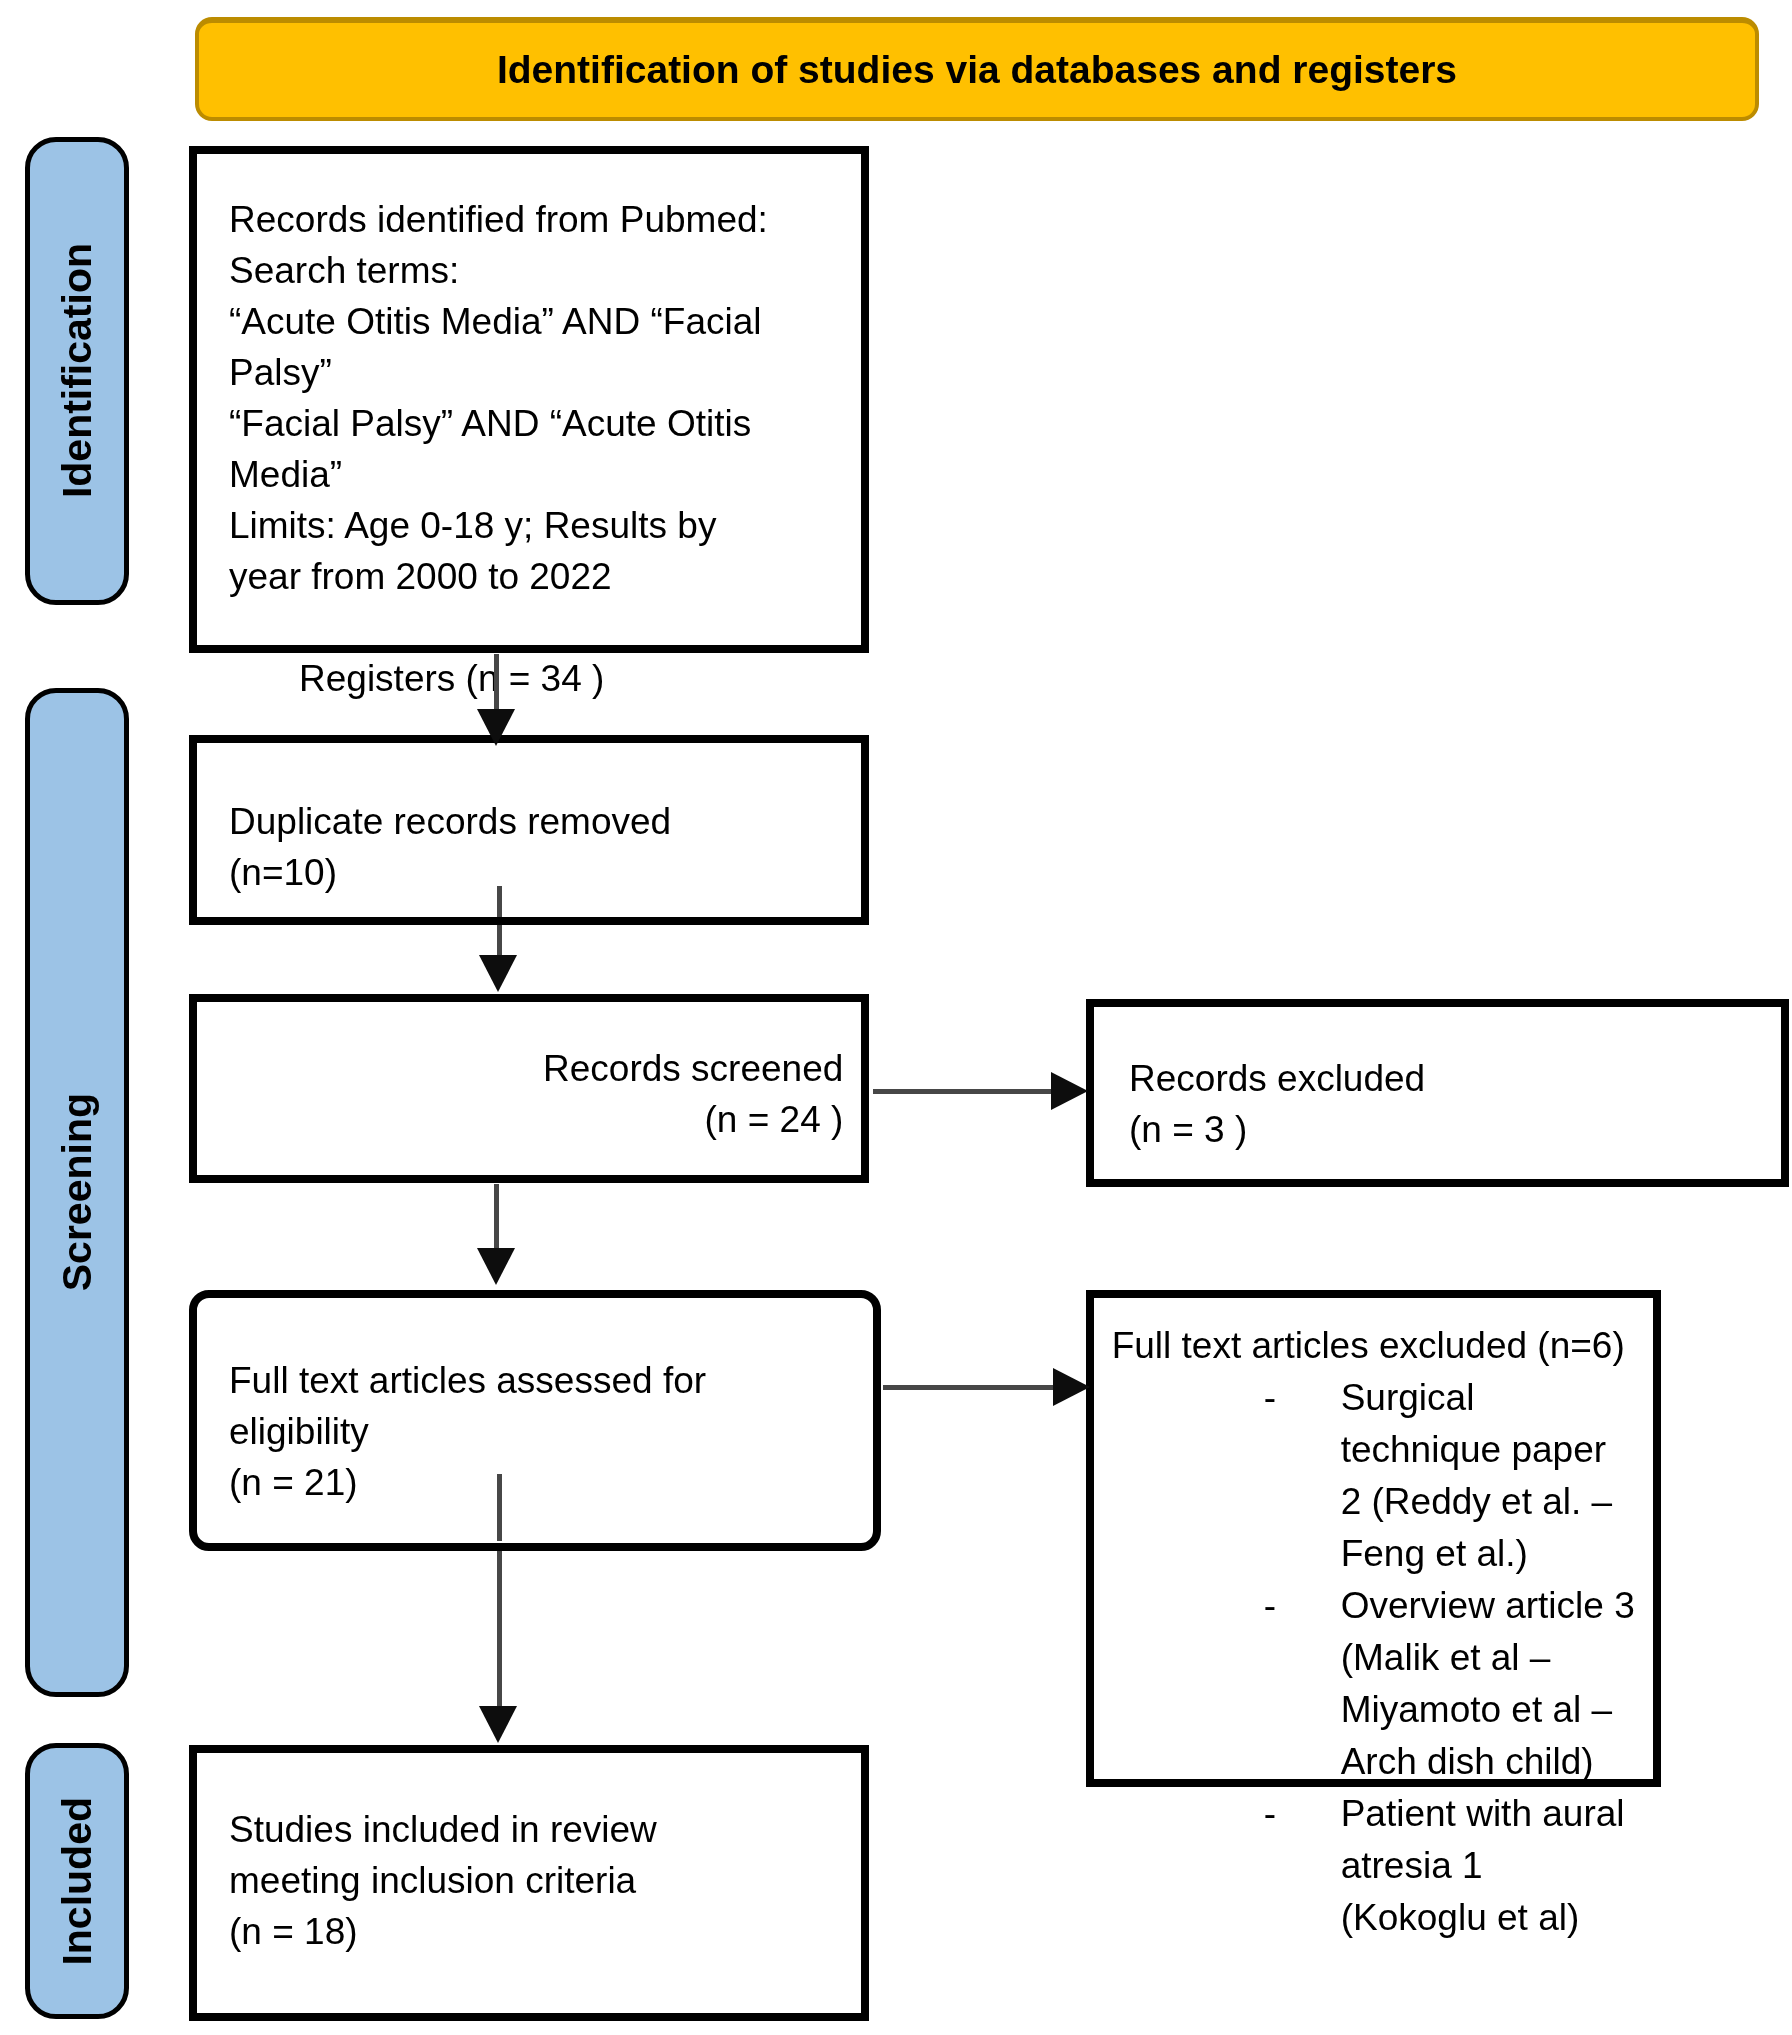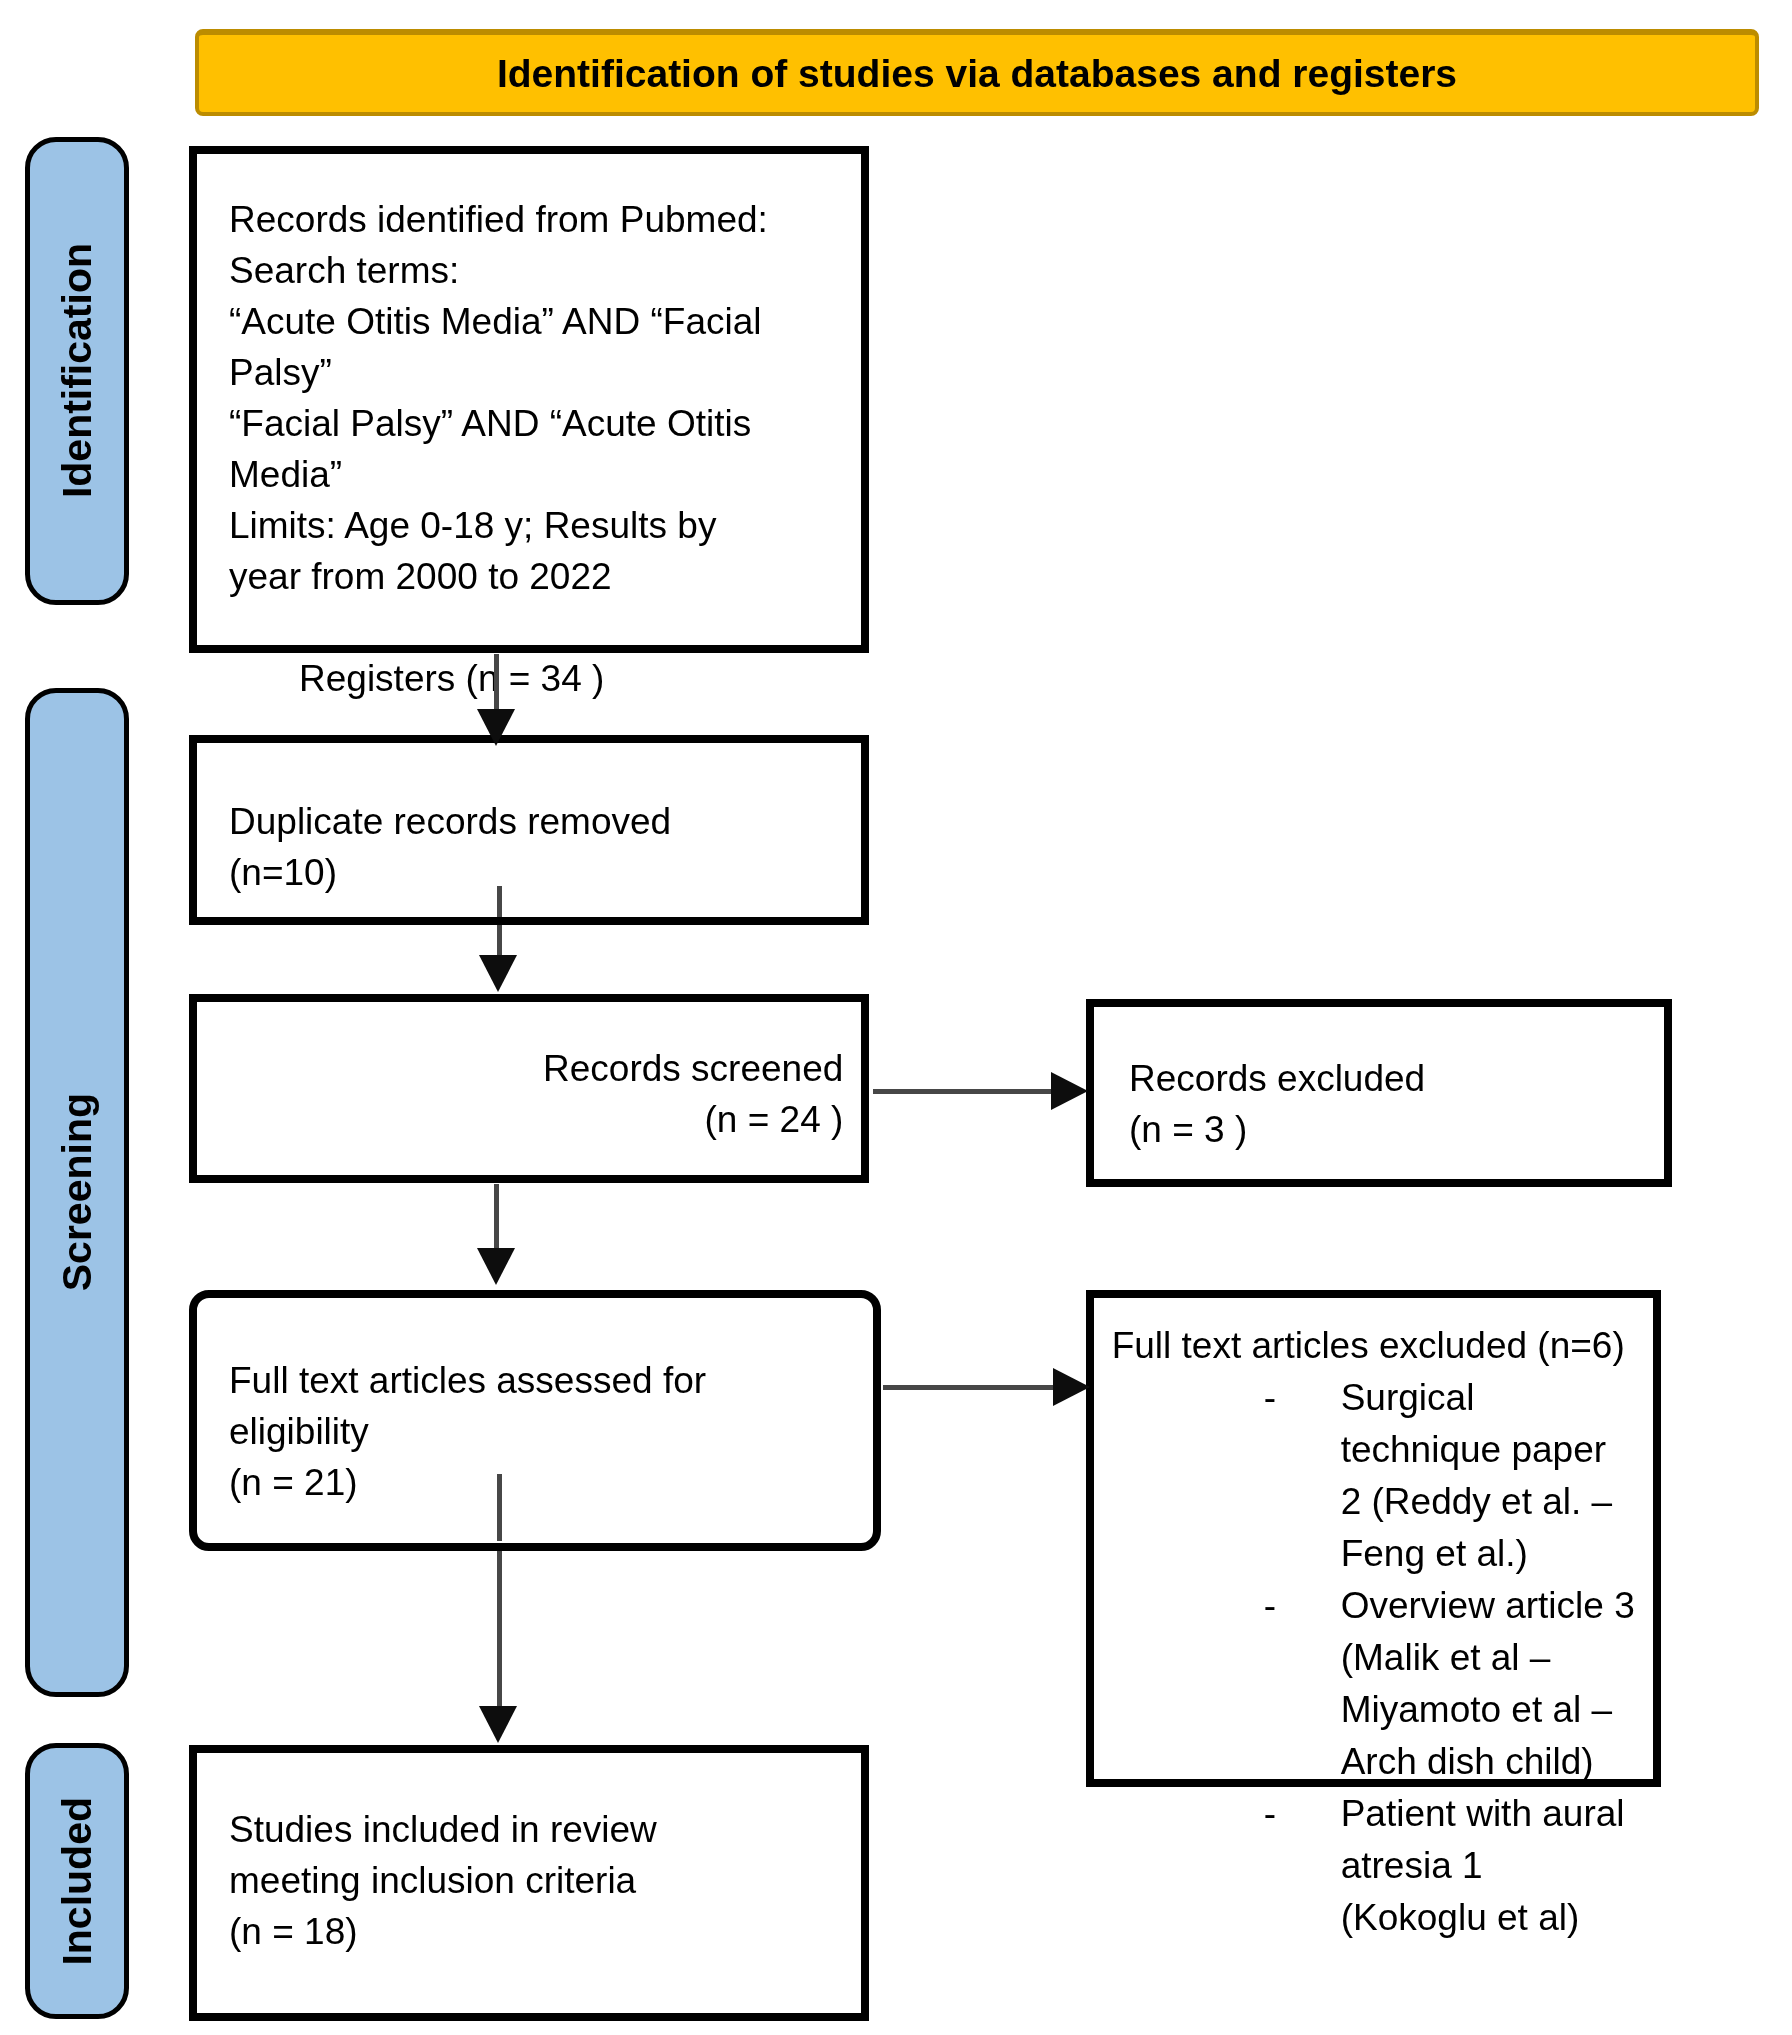--- a/index.html
+++ b/index.html
@@ -6,25 +6,25 @@
   #stage{
     position:relative;
     width:1793px;height:2035px;
     background:#ffffff;
     font-family:"Liberation Sans", sans-serif;
     color:#000;
     overflow:hidden;
   }
   
   .banner{
-    position:absolute;left:195px;top:29px;width:1564px;height:87px;
+    position:absolute;left:195px;top:17px;width:1564px;height:104px;
     background:#FFC000;
     border:4.1px solid #BC8C00;
     border-top-width:6.5px;
-    border-radius:8px;
+    border-radius:17px;
     display:flex;align-items:center;justify-content:center;
     box-sizing:border-box;
   }
   .banner span{font-size:39px;font-weight:700;}
   
   .tab{
     position:absolute;left:25px;width:104px;
     background:#9CC3E6;
     border:5.3px solid #000;
     border-radius:31px;
@@ -49,21 +49,21 @@
     font-size:37px;
     line-height:51px;
     z-index:1;
   }
   .fbox .ln{white-space:nowrap;}
   .box-identified{left:189px;top:146px;width:680px;height:507px;padding:40px 6px 0 32px;}
   .box-duplicates{left:189px;top:735px;width:680px;height:190px;padding:53px 17.7px 0 32px;}
   .box-screened{left:189px;top:994px;width:680px;height:189px;padding:41px 17.7px 0 32px;text-align:right;}
   .box-assessed{left:189px;top:1290px;width:692px;height:261px;padding:57px 17.7px 0 32px;border-radius:20px;}
   .box-included{left:189px;top:1745px;width:680px;height:276px;padding:51px 17.7px 0 32px;}
-  .box-excluded1{left:1086px;top:999px;width:586px;height:188px;padding:46px 17.7px 0 35px;}
+  .box-excluded1{left:1086px;top:999px;width:703px;height:188px;padding:46px 17.7px 0 35px;}
   .box-excluded2{left:1086px;top:1290px;width:575px;height:497px;padding:22.4px 10.6px 0 17.7px;line-height:52px;}
   .registers-line{margin-top:51px;padding-left:70px;}
   .bullet{position:relative;padding-left:229px;padding-right:5.9px;}
   .bullet .marker{position:absolute;left:152px;top:0;}
   
   .vline{position:absolute;width:5.3px;background:#474747;z-index:5;}
   .hline{position:absolute;height:5.3px;background:#474747;z-index:5;}
   .head-down{
     position:absolute;width:0;height:0;z-index:6;
     border-left:19.5px solid transparent;border-right:19.5px solid transparent;

